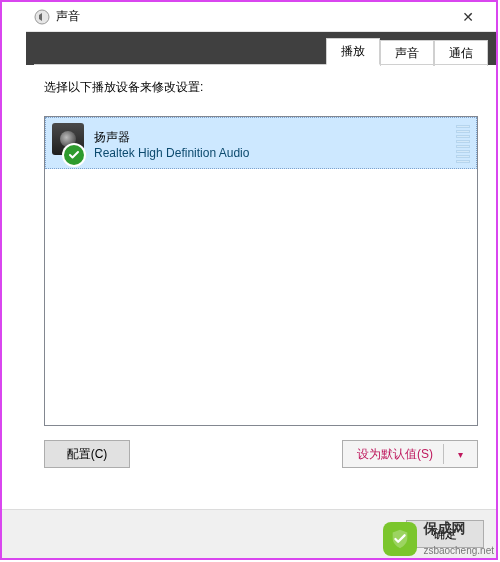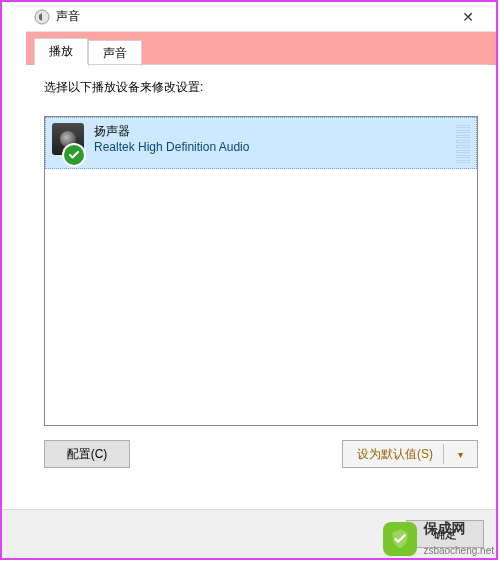--- a/index.html
+++ b/index.html
@@ -43,22 +43,23 @@
     display: flex;
     align-items: center;
     justify-content: center;
     color: #333;
     font-size: 14px;
   }
   .tabs {
     display: flex;
     align-items: flex-end;
     padding: 6px 8px 0 8px;
-    background: #fca5a5;
-    position: relative;
+    background: #404040;
+    position: relative;
+    justify-content: flex-end;
   }
   .tab {
     padding: 4px 14px;
     border: 1px solid #d0d0d0;
     border-bottom: none;
     background: #fff;
     margin-right: 0;
     position: relative;
     color: #000;
     cursor: default;
@@ -125,21 +126,21 @@
     left: 12px; top: 22px;
     width: 20px; height: 20px;
     border-radius: 50%;
     background: #2e9b2e;
     box-shadow: 0 0 0 2px #fff;
     display: flex;
     align-items: center; justify-content: center;
   }
   .check-badge svg { width: 12px; height: 12px; }
   .device-text { flex: 1; line-height: 1.35; }
-  .device-name { color: #000; font-weight: 400; }
+  .device-name { color: #000; font-weight: 400; margin-top: 6px; }
   .device-sub { color: #0c4a6e; }
   .level-bars {
     width: 14px;
     display: flex;
     flex-direction: column;
     gap: 2px;
     margin-left: 6px;
     padding-top: 2px;
   }
   .level-bars span {
@@ -160,21 +161,21 @@
     padding: 0 14px;
     border: 1px solid #adadad;
     background: #e1e1e1;
     color: #000;
     display: inline-flex;
     align-items: center;
     justify-content: center;
     cursor: default;
   }
   .btn.disabled {
-    color: #a16207;
+    color: #be185d;
     background: #f4f4f4;
   }
   .btn .caret {
     margin-left: 6px;
     font-size: 10px;
   }
   .btn .divider {
     width: 1px; height: 20px;
     background: #c0c0c0;
     margin: 0 8px 0 10px;
@@ -234,20 +235,21 @@
           <path d="M5 6v4l3 2V4z" fill="#6a6a6a"></path>
         </svg>
     </span>
     <span class="title">声音</span>
     <span class="close">✕</span>
   </div>
 
   <div class="tabs">
     <div class="tab active">播放</div>
     <div class="tab inactive">声音</div>
+    <div class="tab inactive">通信</div>
     <div class="tab-line"></div>
   </div>
 
   <div class="content">
     <div class="prompt">选择以下播放设备来修改设置:</div>
 
     <div class="listbox">
       <div class="device-row">
         <div class="device-icon">
           <div class="speaker-box"></div>

